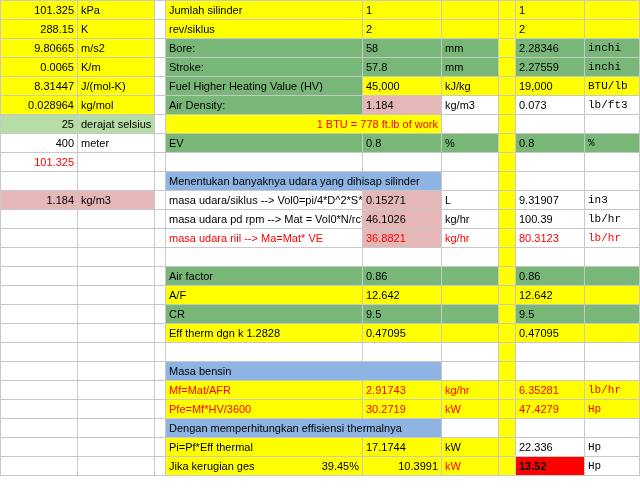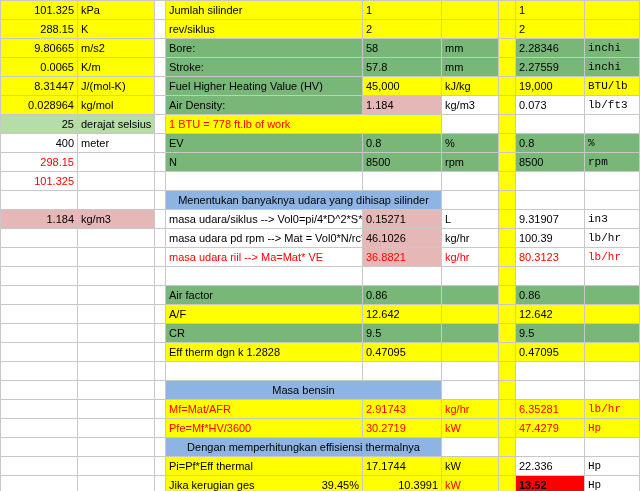--- a/index.html
+++ b/index.html
@@ -31,26 +31,26 @@
   .c2{width:4px;}
   .c3{width:190px;}
   .c4{width:72px;}
   .c5{width:50px;}
   .c6{width:10px;}
   .c7{width:62px;}
   .c8{width:48px;font-family:Liberation Mono, monospace;}
 
   .r{text-align:right;}
   .l{text-align:left;}
-  .c{text-align:left;}
+  .c{text-align:right;}
 
   
   .fill-yellow{background:#ffff00;}
   .fill-green{background:#79b779;}
-  .fill-blue{background:#8db4e2;text-align:center;}
+  .fill-blue{background:#8db4e2;}
   .fill-pink{background:#e5b8b7;}
   .fill-white{background:#ffffff;}
   .fill-red{background:#ff0000;}
   .fill-ltgreen{background:#b6dda8;margin-top:44px;}
 
   .tx-red{color:#ff0000;}
   .tx-black{color:#000000;}
   .bold{font-weight:bold;}
   .spacer{background:#ffff00;border:1px solid #ffff00;}
   .gap{background:#ffffff;border:none;}
@@ -142,31 +142,20 @@
         <td class="c1 l fill-white ">meter</td>
         <td class="c2 gap"></td>
         <td class="c3 l fill-green ">EV</td>
         <td class="c4 l fill-green ">0.8</td>
         <td class="c5 l fill-green ">%</td>
         <td class="c6 spacer"></td>
         <td class="c7 l fill-green ">0.8</td>
         <td class="c8 l fill-green ">%</td>
       </tr>
       <tr>
-        <td class="c0 r fill-white tx-red">298.15</td>
-        <td class="c1 l fill-white tx-red"></td>
-        <td class="c2 gap"></td>
-        <td class="c3 l fill-green ">N</td>
-        <td class="c4 l fill-green ">8500</td>
-        <td class="c5 l fill-green ">rpm</td>
-        <td class="c6 spacer"></td>
-        <td class="c7 l fill-green ">8500</td>
-        <td class="c8 l fill-green ">rpm</td>
-      </tr>
-      <tr>
         <td class="c0 r fill-white tx-red">101.325</td>
         <td class="c1 l fill-white tx-red"></td>
         <td class="c2 gap"></td>
         <td class="c3 l fill-white "></td>
         <td class="c4 l fill-white "></td>
         <td class="c5 l fill-white "></td>
         <td class="c6 spacer"></td>
         <td class="c7 l fill-white "></td>
         <td class="c8 l fill-white "></td>
       </tr>

